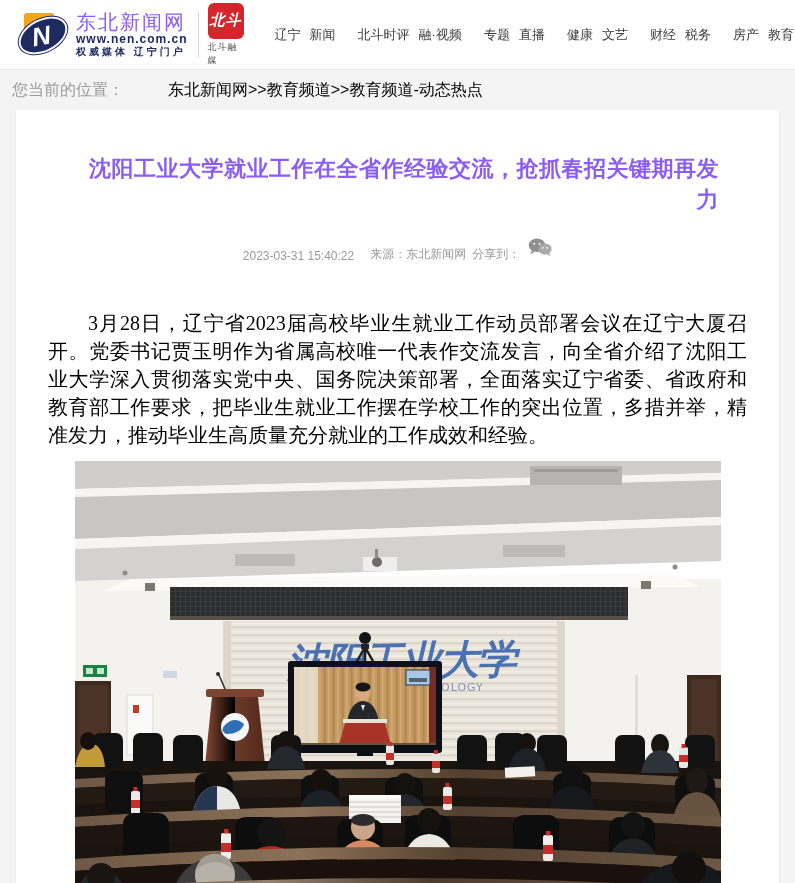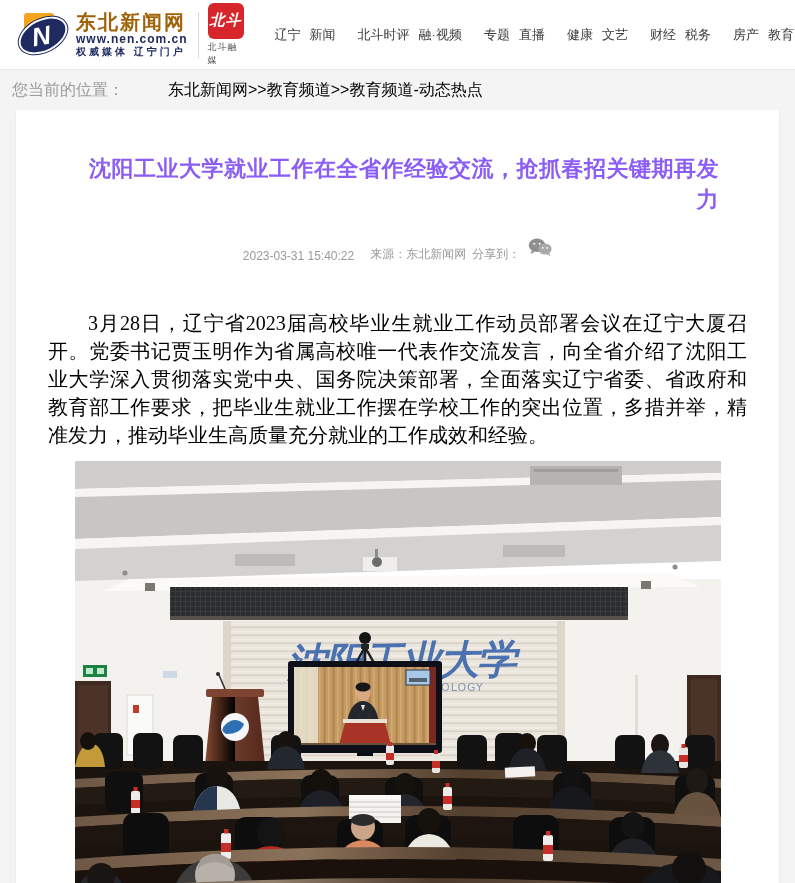--- a/index.html
+++ b/index.html
@@ -13,21 +13,21 @@
   .site-header{
     background:#fff; height:70px; display:flex; align-items:center;
     padding:0 10px 0 16px; border-bottom:1px solid #e9e9e9;
   }
   .logo-group{ display:flex; align-items:center; }
   .logo-emblem{ width:54px; height:48px; position:relative; flex:0 0 auto; }
   .logo-emblem .gold{ position:absolute; left:8px; top:2px; width:30px; height:30px; background:#f2a51d; border-radius:3px; }
   .logo-emblem .navy{ position:absolute; left:1px; top:8px; width:52px; height:33px; background:#1e2a60; border:2px solid #fff; border-radius:50%; transform:rotate(-27deg); box-shadow:0 0 0 1px #1e2a60; }
   .logo-emblem .n{ position:absolute; left:16px; top:10px; color:#fff; font-weight:bold; font-style:italic; font-size:26px; transform:rotate(-10deg); }
   .logo-text{ margin-left:6px; line-height:1.05; }
-  .logo-text .cn{ color:#a16207; font-size:20px; font-weight:bold; letter-spacing:2px; }
+  .logo-text .cn{ color:#8b5cf6; font-size:20px; font-weight:normal; letter-spacing:2px; }
   .logo-text .url{ color:#1e2a60; font-size:12px; font-weight:bold; letter-spacing:1px; }
   .logo-text .slogan{ color:#1e2a60; font-size:10px; font-weight:bold; letter-spacing:3px; margin-top:1px; }
   .v-divider{ width:1px; height:46px; background:#d9d9d9; margin:0 9px 0 10px; }
   .beidou{ display:flex; flex-direction:column; align-items:center;justify-content:center; }
   .beidou-badge{ width:36px; height:36px; background:#d6252b; border-radius:6px; color:#fff; font-size:15px; font-weight:bold; font-style:italic; display:flex; align-items:center; justify-content:center; letter-spacing:1px; }
   .beidou-caption{ font-size:9px; color:#4a4a4a; margin-top:2px; letter-spacing:1px; }
   .main-nav{ display:flex; margin-left:20px; gap:0; }
   .nav-col{ display:flex; flex-direction:row; gap:9px; padding:0 11px; }
   .nav-col a{ font-size:13px; color:#3c3c3c; text-decoration:none; white-space:nowrap; cursor:pointer; }
   

